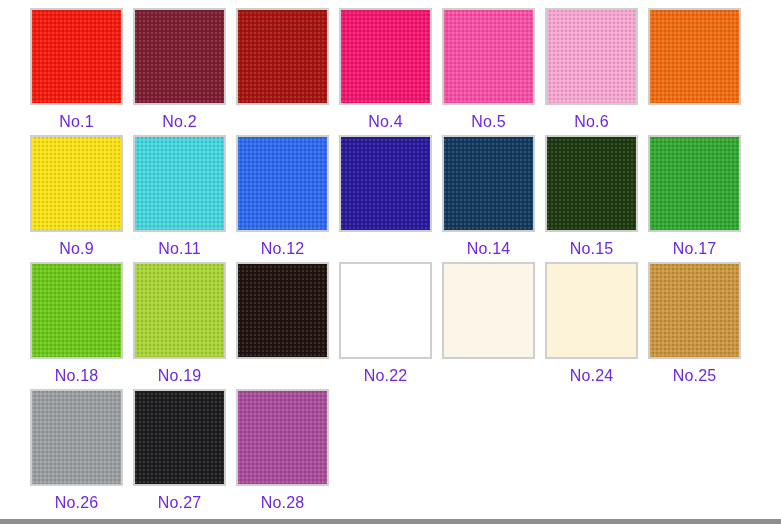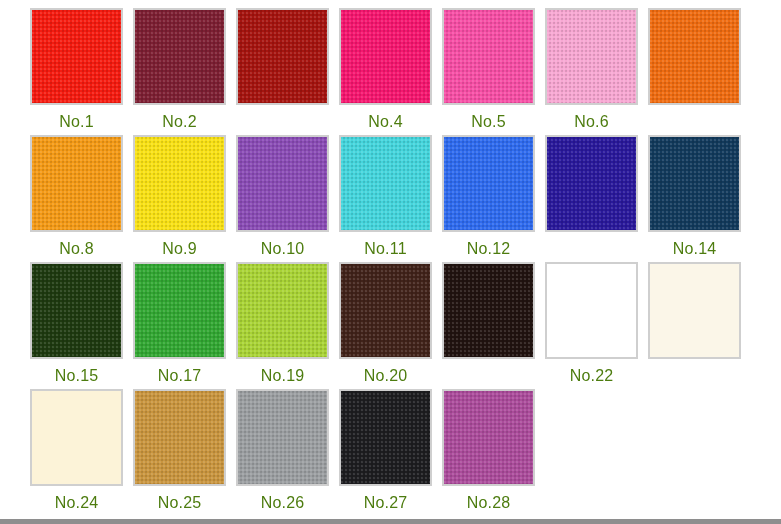--- a/index.html
+++ b/index.html
@@ -72,21 +72,21 @@
   .swatch-chip.no-weave .weave {
     background-image: none;
   }
 
   .swatch-label {
     width: 93px;
     margin-top: 7px;
     text-align: center;
     font-size: 16px;
     line-height: 20px;
-    color: #4d7c0f;
+    color: #6d28d9;
     letter-spacing: 0.2px;
     white-space: nowrap;
   }
 
   .bottom-band {
     position: absolute;
     left: 0;
     bottom: 0;
     width: 781px;
     height: 5px;
@@ -133,38 +133,26 @@
           <div class="weave"></div>
         </div>
         <div class="swatch-label">No.6</div>
       </div>
       <div class="swatch-cell">
         <div class="swatch-chip" style="background: rgb(239, 108, 17);">
           <div class="weave"></div>
         </div>
       </div>
       <div class="swatch-cell">
-        <div class="swatch-chip" style="background: rgb(244, 154, 22);">
-          <div class="weave"></div>
-        </div>
-        <div class="swatch-label">No.8</div>
-      </div>
-      <div class="swatch-cell">
         <div class="swatch-chip" style="background: rgb(248, 225, 21);">
           <div class="weave"></div>
         </div>
         <div class="swatch-label">No.9</div>
       </div>
       <div class="swatch-cell">
-        <div class="swatch-chip" style="background: rgb(138, 76, 181);">
-          <div class="weave"></div>
-        </div>
-        <div class="swatch-label">No.10</div>
-      </div>
-      <div class="swatch-cell">
         <div class="swatch-chip" style="background: rgb(69, 213, 220);">
           <div class="weave"></div>
         </div>
         <div class="swatch-label">No.11</div>
       </div>
       <div class="swatch-cell">
         <div class="swatch-chip" style="background: rgb(47, 107, 238);">
           <div class="weave"></div>
         </div>
         <div class="swatch-label">No.12</div>
@@ -186,32 +174,32 @@
         </div>
         <div class="swatch-label">No.15</div>
       </div>
       <div class="swatch-cell">
         <div class="swatch-chip" style="background: rgb(50, 167, 51);">
           <div class="weave"></div>
         </div>
         <div class="swatch-label">No.17</div>
       </div>
       <div class="swatch-cell">
+        <div class="swatch-chip" style="background: rgb(110, 200, 27);">
+          <div class="weave"></div>
+        </div>
+        <div class="swatch-label">No.18</div>
+      </div>
+      <div class="swatch-cell">
         <div class="swatch-chip" style="background: rgb(169, 211, 54);">
           <div class="weave"></div>
         </div>
         <div class="swatch-label">No.19</div>
       </div>
       <div class="swatch-cell">
-        <div class="swatch-chip" style="background: rgb(65, 35, 26);">
-          <div class="weave"></div>
-        </div>
-        <div class="swatch-label">No.20</div>
-      </div>
-      <div class="swatch-cell">
         <div class="swatch-chip" style="background: rgb(33, 19, 16);">
           <div class="weave"></div>
         </div>
       </div>
       <div class="swatch-cell">
         <div class="swatch-chip no-weave" style="background: rgb(255, 255, 255);">
           <div class="weave"></div>
         </div>
         <div class="swatch-label">No.22</div>
       </div>

